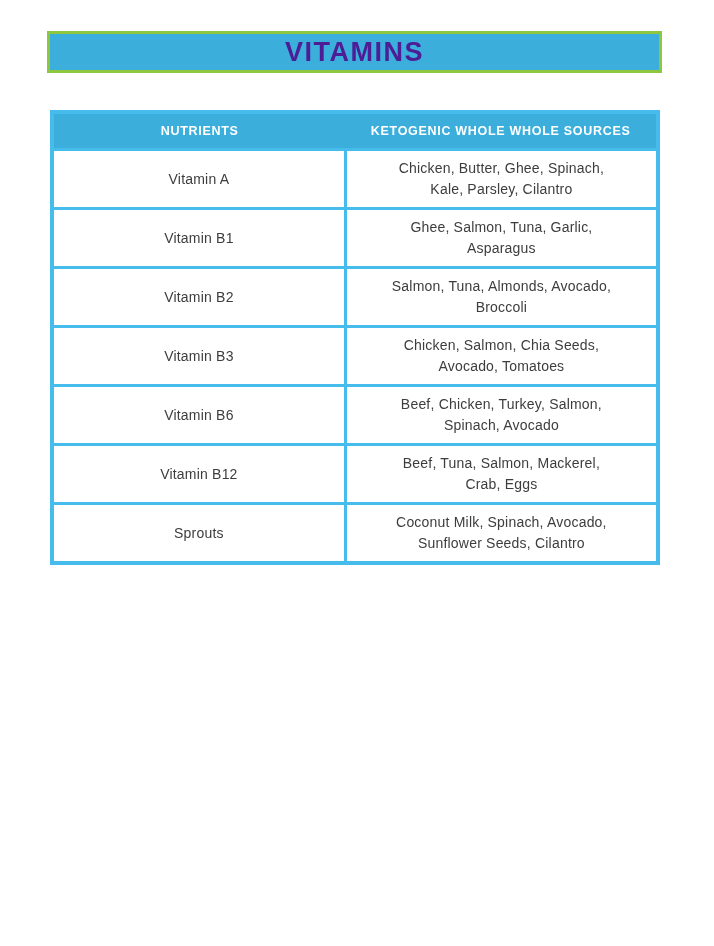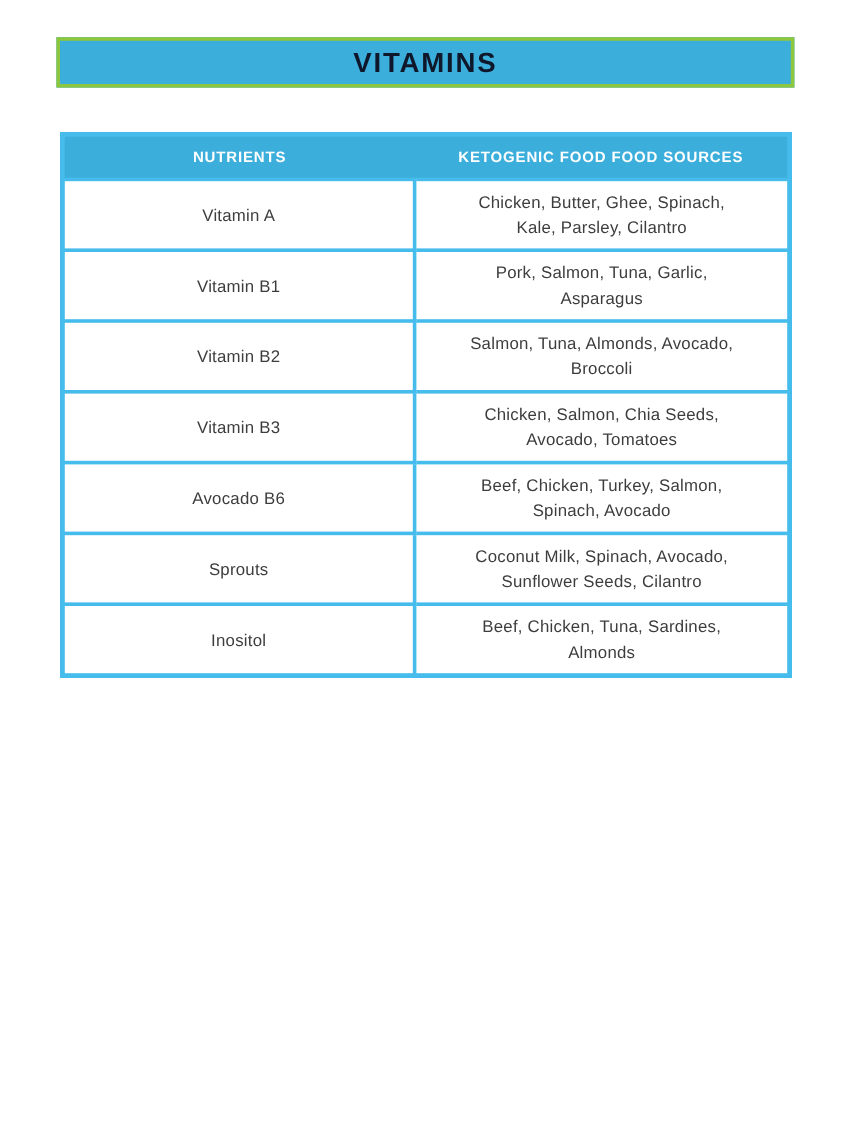--- a/index.html
+++ b/index.html
@@ -19,22 +19,22 @@
     top: 31px;
     width: 615px;
     height: 42px;
     background: #3BAEDC;
     border: 3px solid #8DC63F;
     display: flex;
     align-items: center;
     justify-content: center;
   }
   .banner-title {
-    color: #0f172a;
-    font-size: 23px;
+    color: #4c1d95;
+    font-size: 27px;
     font-weight: 800;
     letter-spacing: 1.5px;
   }
 
   
   .table-wrap {
     position: absolute;
     left: 50px;
     top: 110px;
     width: 610px;
@@ -80,47 +80,47 @@
 
 <div class="banner">
   <div class="banner-title">VITAMINS</div>
 </div>
 
 <div class="table-wrap">
   <table>
     <thead>
       <tr>
         <th class="col-nutrients">NUTRIENTS</th>
-        <th class="col-sources">KETOGENIC FOOD FOOD SOURCES</th>
+        <th class="col-sources">KETOGENIC WHOLE WHOLE SOURCES</th>
       </tr>
     </thead>
     <tbody>
       <tr>
         <td class="nutrient-cell">Vitamin A</td>
         <td class="sources-cell">Chicken, Butter, Ghee, Spinach, Kale, Parsley, Cilantro</td>
       </tr>
       <tr>
         <td class="nutrient-cell">Vitamin B1</td>
-        <td class="sources-cell">Pork, Salmon, Tuna, Garlic, Asparagus</td>
+        <td class="sources-cell">Ghee, Salmon, Tuna, Garlic, Asparagus</td>
       </tr>
       <tr>
         <td class="nutrient-cell">Vitamin B2</td>
         <td class="sources-cell">Salmon, Tuna, Almonds, Avocado, Broccoli</td>
       </tr>
       <tr>
         <td class="nutrient-cell">Vitamin B3</td>
         <td class="sources-cell">Chicken, Salmon, Chia Seeds, Avocado, Tomatoes</td>
       </tr>
       <tr>
-        <td class="nutrient-cell">Avocado B6</td>
+        <td class="nutrient-cell">Vitamin B6</td>
         <td class="sources-cell">Beef, Chicken, Turkey, Salmon, Spinach, Avocado</td>
+      </tr>
+      <tr>
+        <td class="nutrient-cell">Vitamin B12</td>
+        <td class="sources-cell">Beef, Tuna, Salmon, Mackerel, Crab, Eggs</td>
       </tr>
       <tr>
         <td class="nutrient-cell">Sprouts</td>
         <td class="sources-cell">Coconut Milk, Spinach, Avocado, Sunflower Seeds, Cilantro</td>
-      </tr>
-      <tr>
-        <td class="nutrient-cell">Inositol</td>
-        <td class="sources-cell">Beef, Chicken, Tuna, Sardines, Almonds</td>
       </tr>
     </tbody>
   </table>
 </div>
 
 </body></html>

